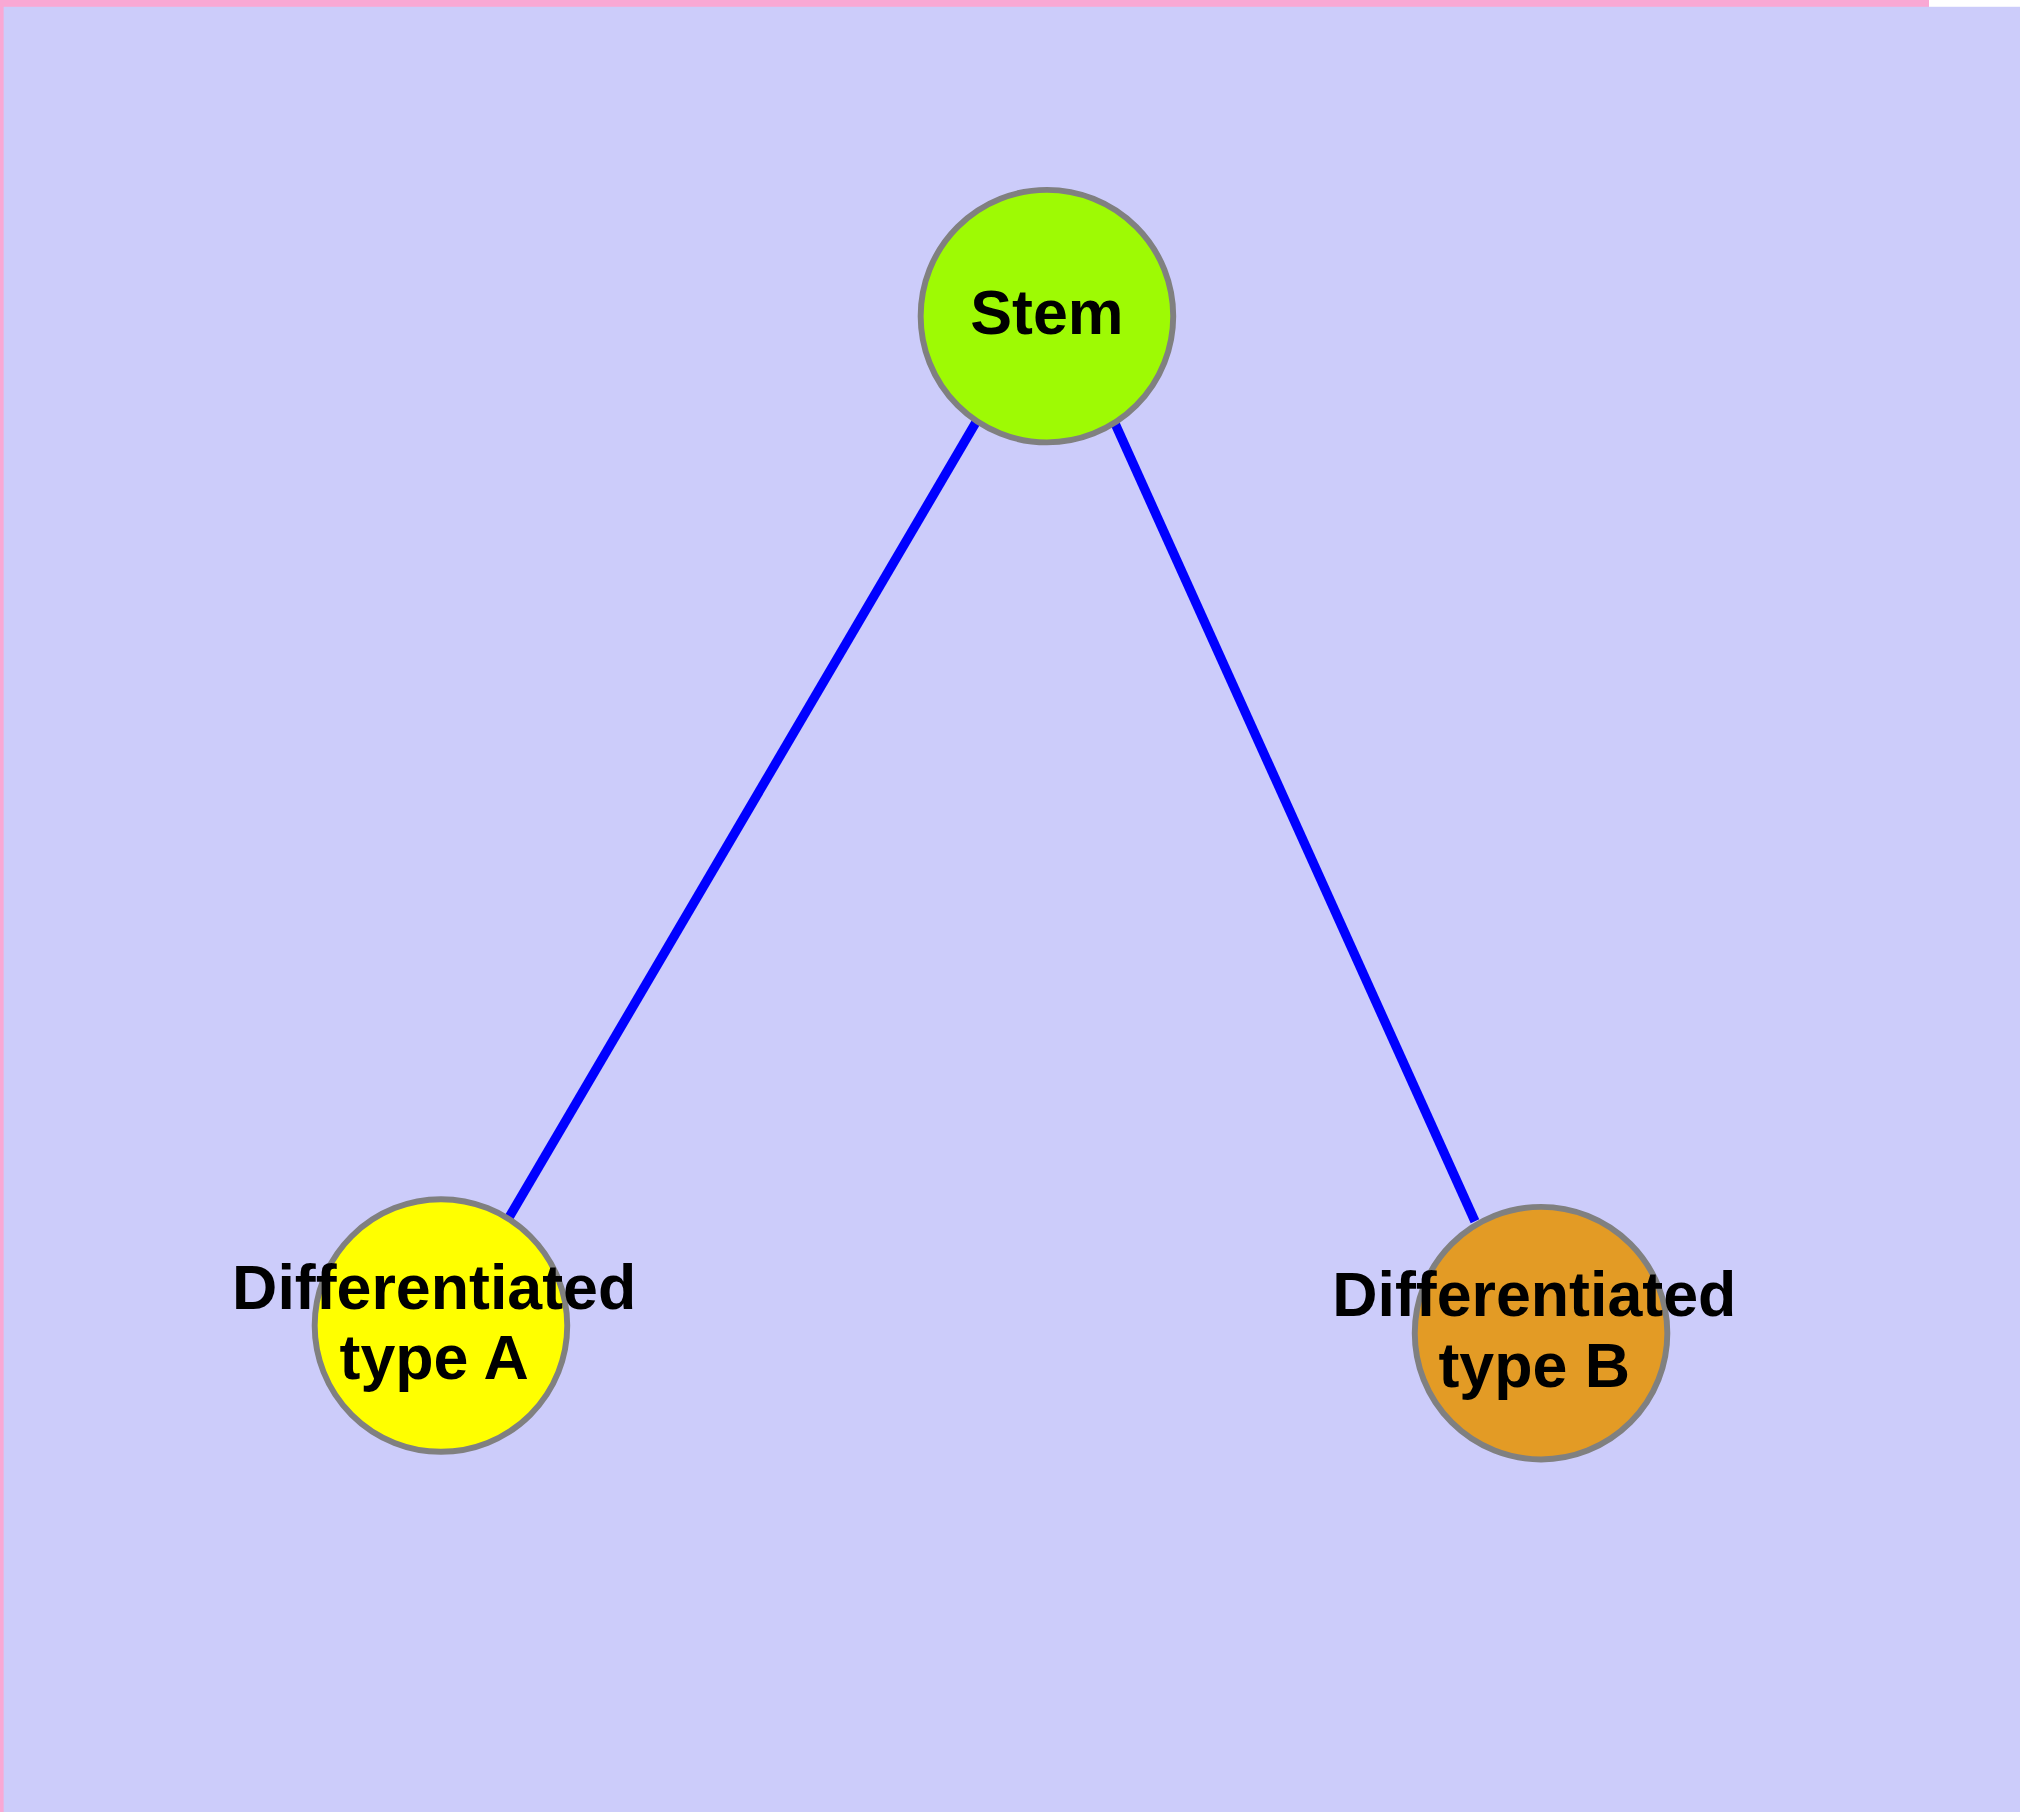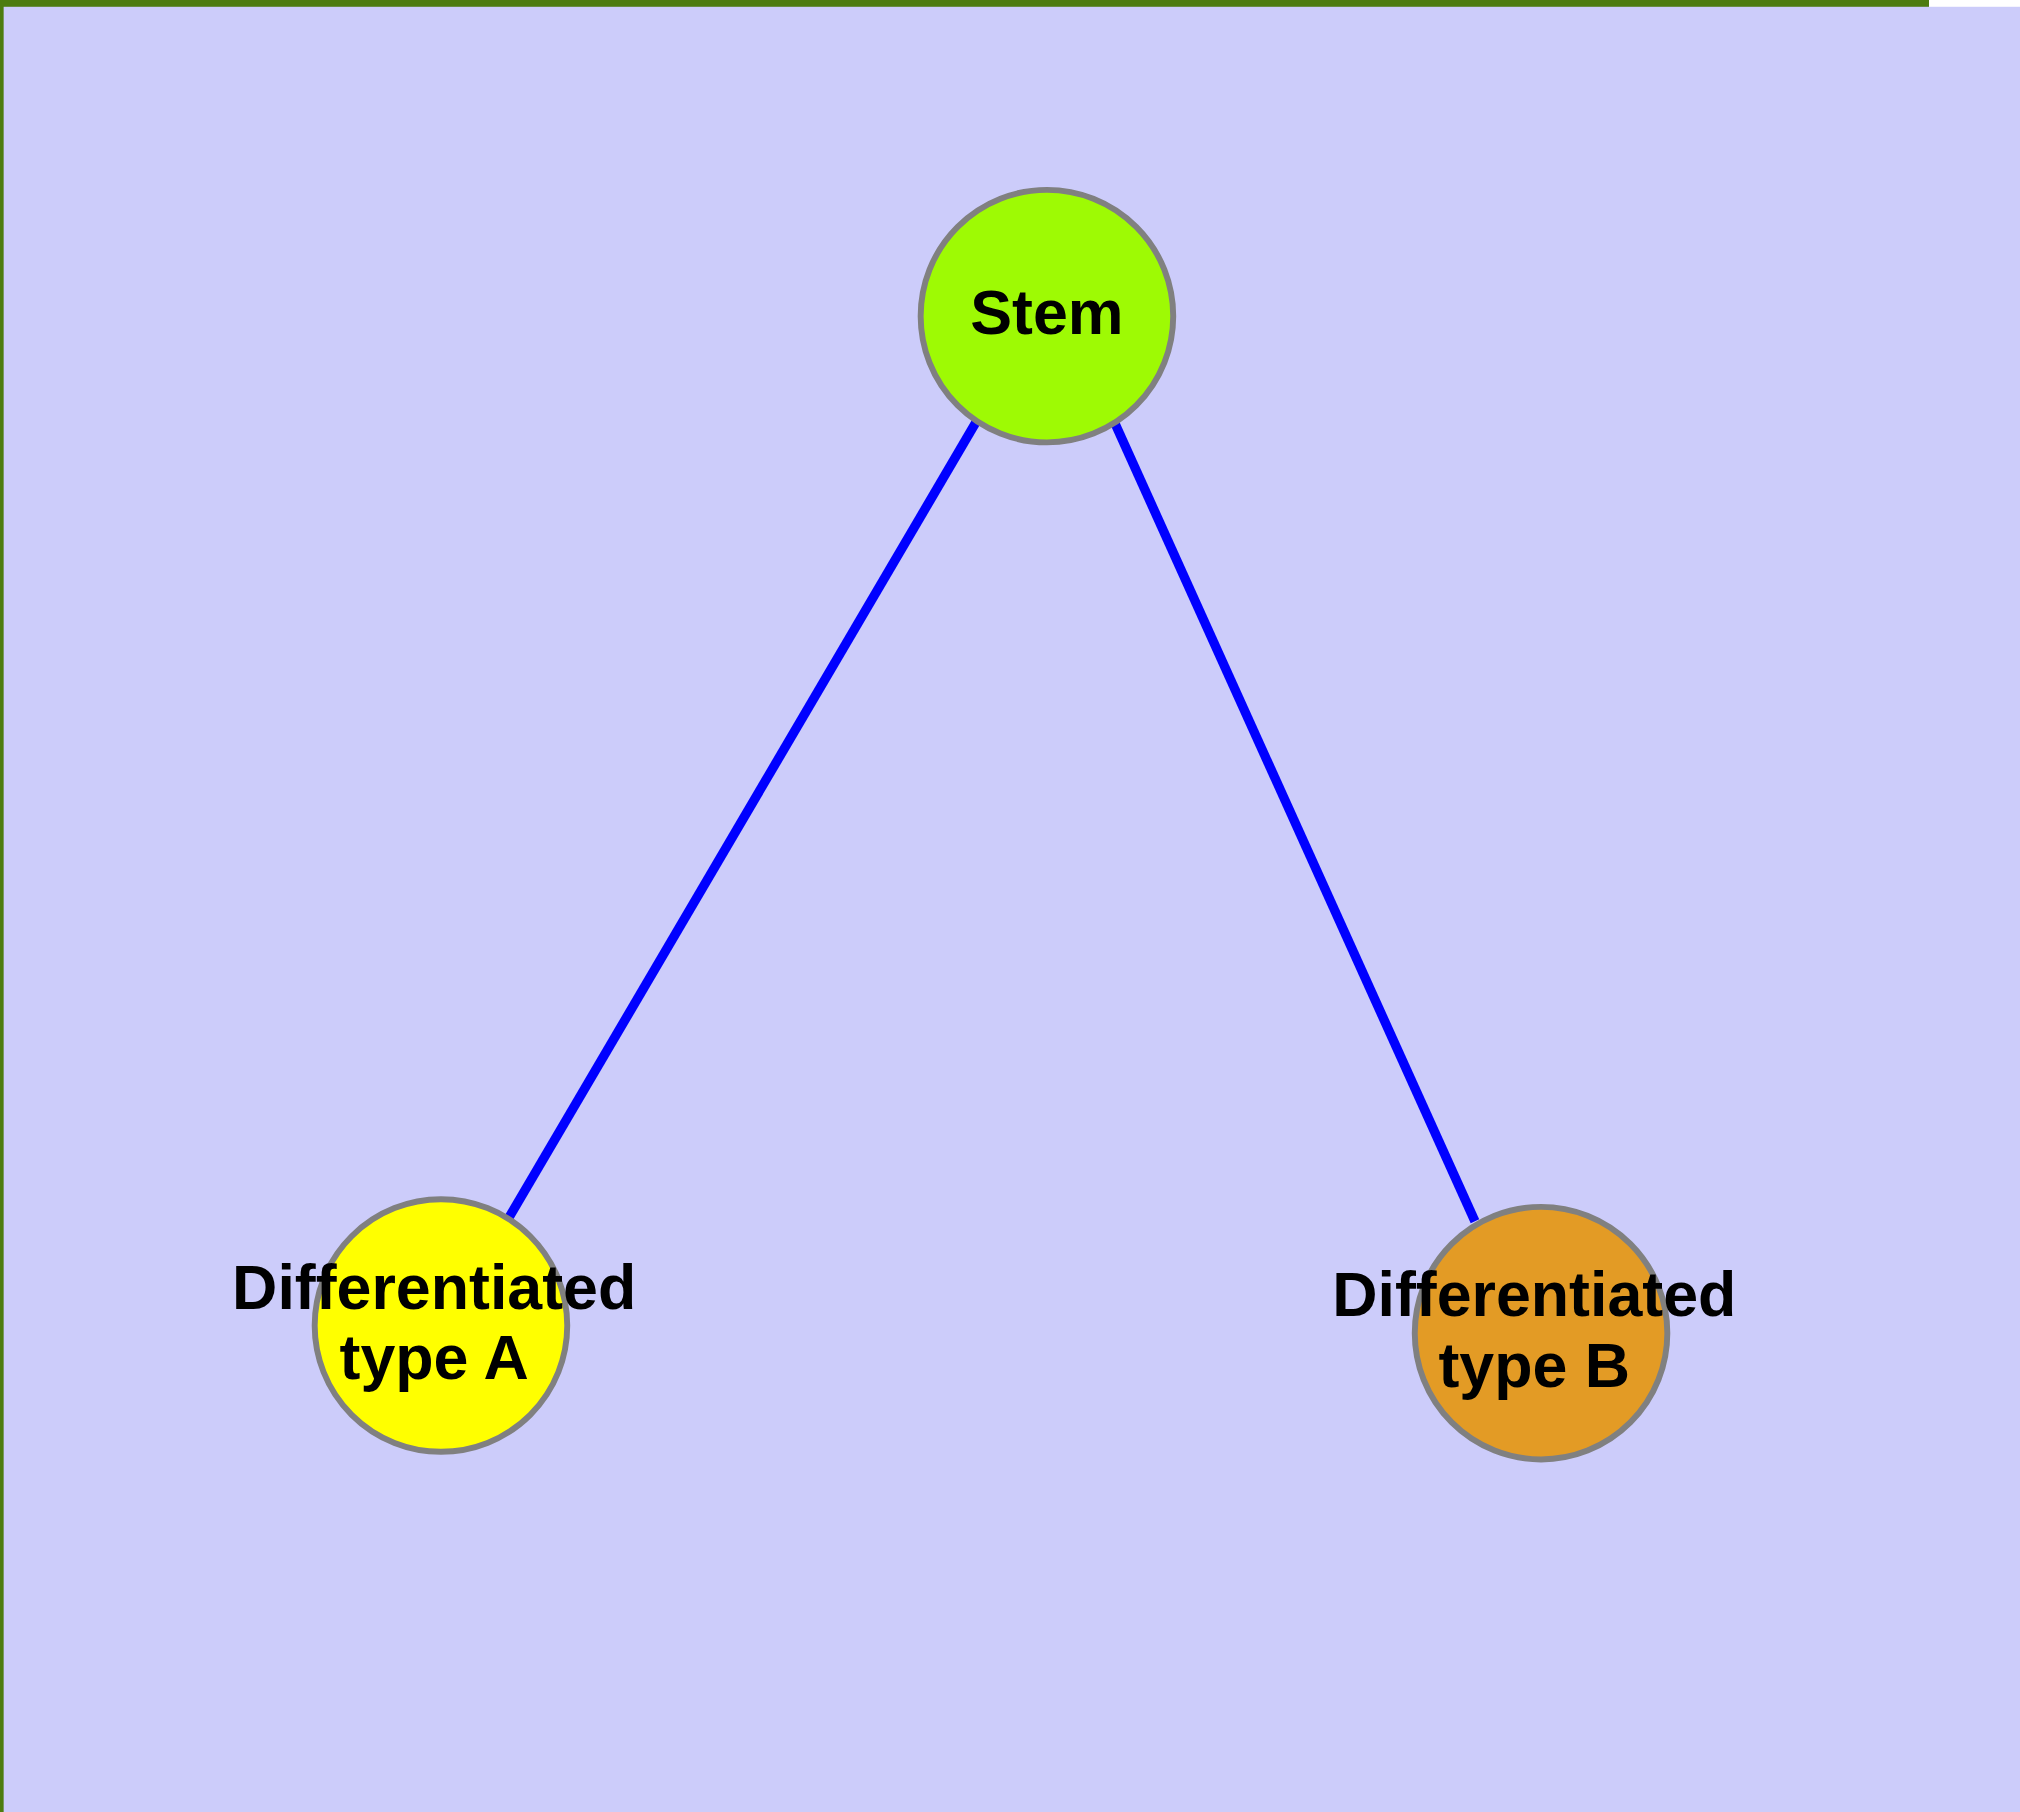--- a/index.html
+++ b/index.html
@@ -10,21 +10,21 @@
   body {
     width: 2021px;
     height: 1812px;
     overflow: hidden;
     font-family: "Liberation Sans", sans-serif;
   }
   #canvas {
     position: relative;
     width: 1929px;
     height: 1812px;
-    background: #4d7c0f;
+    background: #f9a8d4;
   }
   #graph-svg {
     position: absolute;
     left: 0;
     top: 0;
     width: 2021px;
     height: 1812px;
     display: block;
   }
   .node-label {

